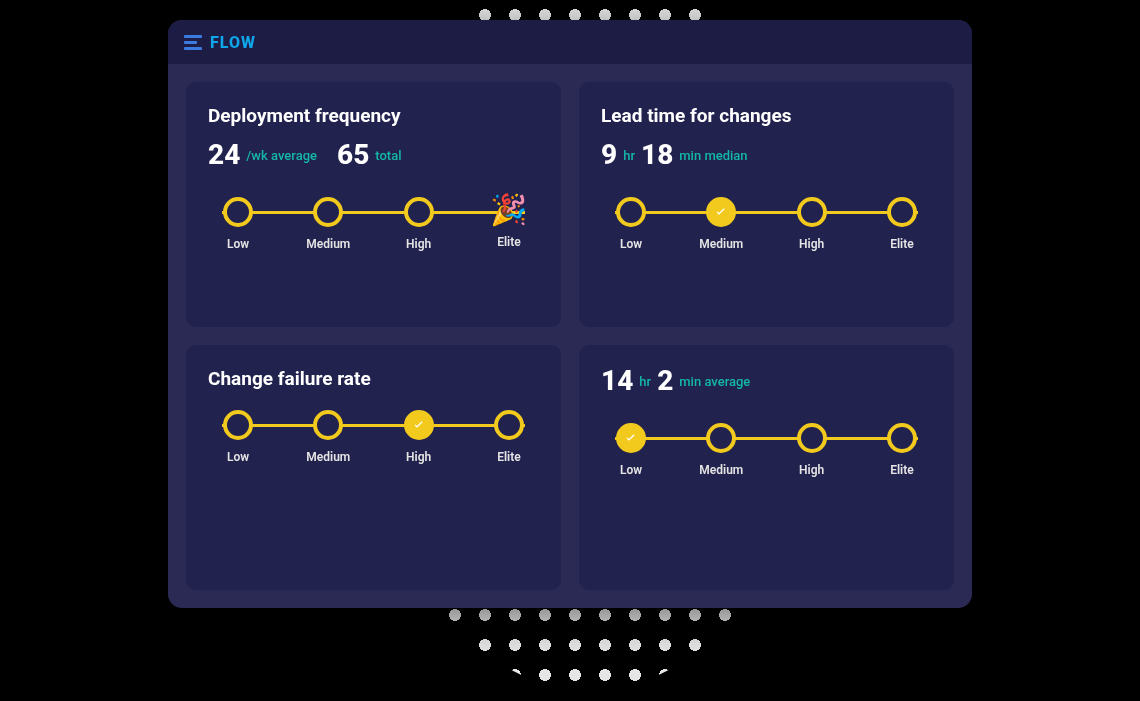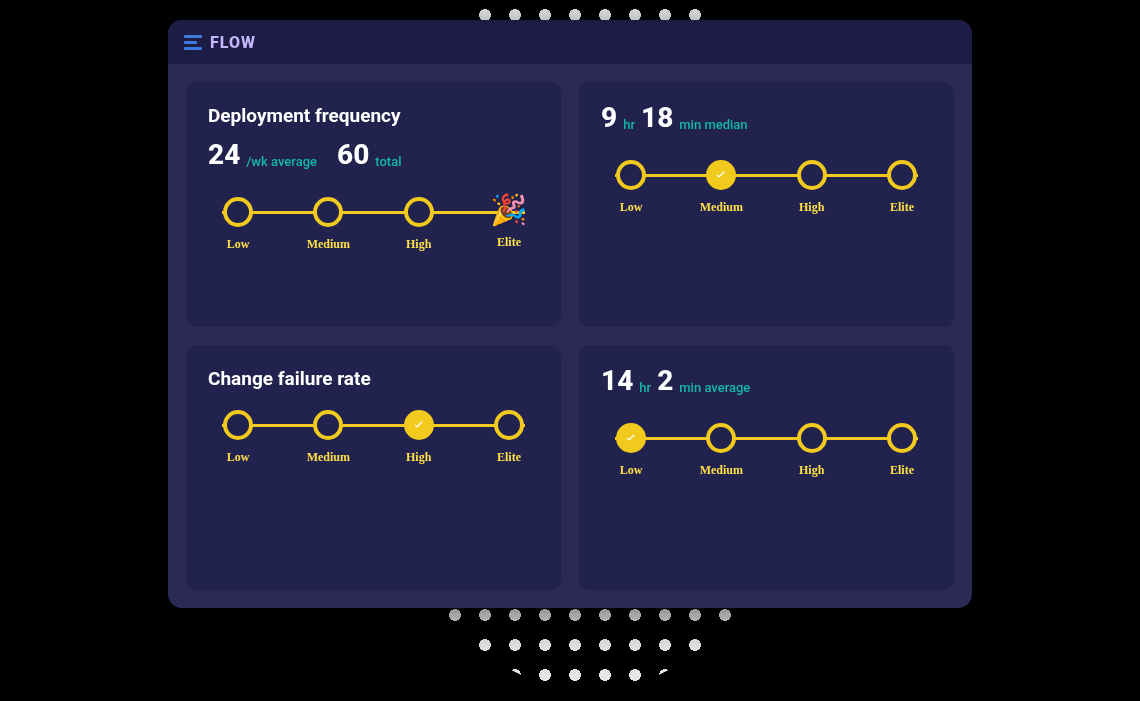--- a/index.html
+++ b/index.html
@@ -59,21 +59,21 @@
   .logo-mark span {
     display: block;
     height: 3px;
     background: #3b7be0;
     border-radius: 1px;
   }
   .logo-mark span:nth-child(1){ width: 18px; }
   .logo-mark span:nth-child(2){ width: 13px; }
   .logo-mark span:nth-child(3){ width: 18px; }
   .app-title {
-    color: #c4b5fd;
+    color: #0ea5e9;
     font-weight: 800;
     font-size: 16px;
     letter-spacing: 1px;
   }
 
   .grid {
     flex: 1;
     padding: 18px;
     display: grid;
     grid-template-columns: 1fr 1fr;
@@ -91,21 +91,21 @@
   }
 
   .card-title {
     font-size: 19px;
     font-weight: 700;
     margin-bottom: 14px;
   }
 
   .stat-line {
     display: flex;
-    align-items: flex-end;
+    align-items: center;
     flex-wrap: wrap;
     gap: 6px;
     margin-bottom: 22px;
   }
   .stat-big {
     font-size: 28px;
     font-weight: 800;
     line-height: 1;
   }
   .stat-sm {
@@ -160,22 +160,21 @@
   .node-circle.filled {
     background: #f1ca1d;
   }
   .node-circle.filled svg { display: block; }
   .node-circle svg { display: none; width: 16px; height: 16px; }
   .node-emoji { font-size: 30px; line-height: 1; margin-top: -2px; }
   .node-label {
     margin-top: 10px;
     font-size: 12px;
     font-weight: 600;
-    color: #fde047;
-    font-family: Liberation Serif, serif;
+    color: #e5e5e5;
   }
 </style>
 </head>
 <body>
 
 <div class="dot-bg"></div>
 
 <div class="window">
 
   <div class="titlebar">
@@ -188,21 +187,21 @@
   </div>
 
   <div class="grid">
 
     <div class="card">
       <div class="card-title">Deployment frequency</div>
       <div class="stat-line">
         <span class="stat-big">24</span>
         <span class="stat-sm">/wk average</span>
         <span style="width:8px"></span>
-        <span class="stat-big">60</span>
+        <span class="stat-big">65</span>
         <span class="stat-sm">total</span>
       </div>
       <div class="gauge">
           <div class="gauge-line"></div>
           <div class="gauge-nodes">
             <div class="gauge-node">
               <div class="node-circle"></div>
               <div class="node-label">Low</div>
             </div>
             <div class="gauge-node">
@@ -215,20 +214,21 @@
             </div>
             <div class="gauge-node">
               <div class="node-emoji">🎉</div>
               <div class="node-label">Elite</div>
             </div>
           </div>
         </div>
     </div>
 
     <div class="card">
+      <div class="card-title">Lead time for changes</div>
       <div class="stat-line">
         <span class="stat-big">9</span>
         <span class="stat-sm">hr</span>
         <span class="stat-big">18</span>
         <span class="stat-sm">min median</span>
       </div>
       <div class="gauge">
           <div class="gauge-line"></div>
           <div class="gauge-nodes">
             <div class="gauge-node">

